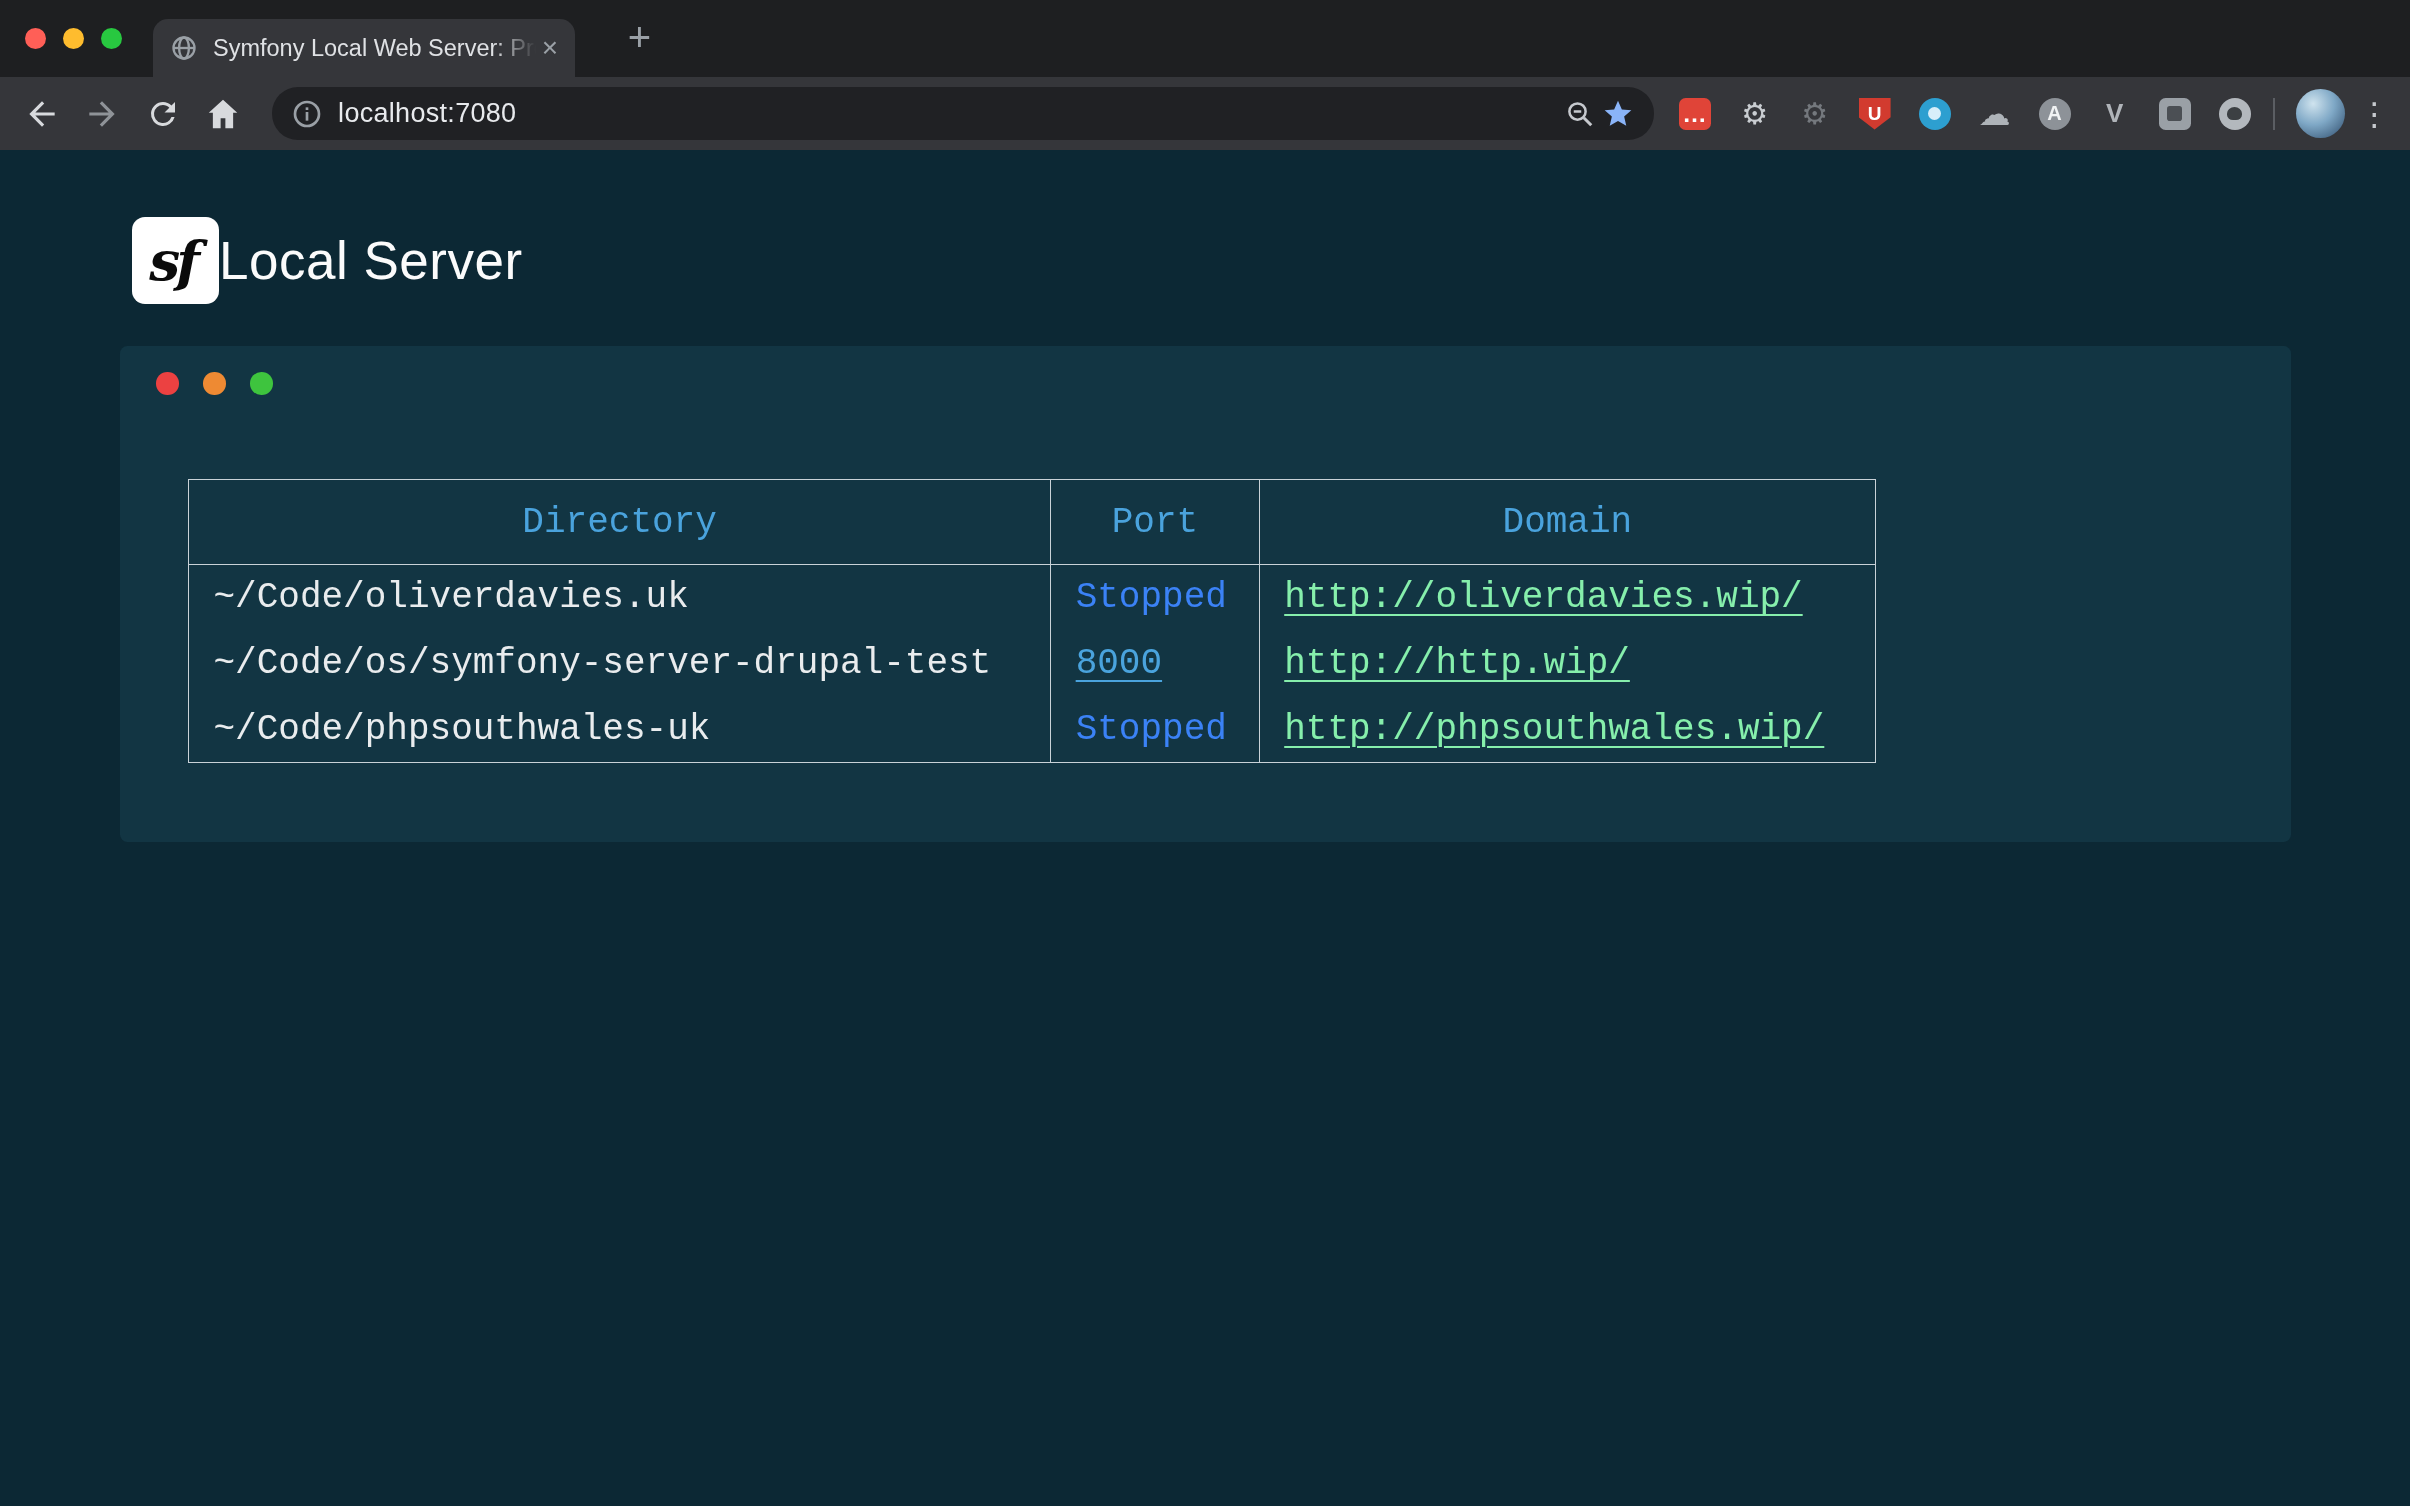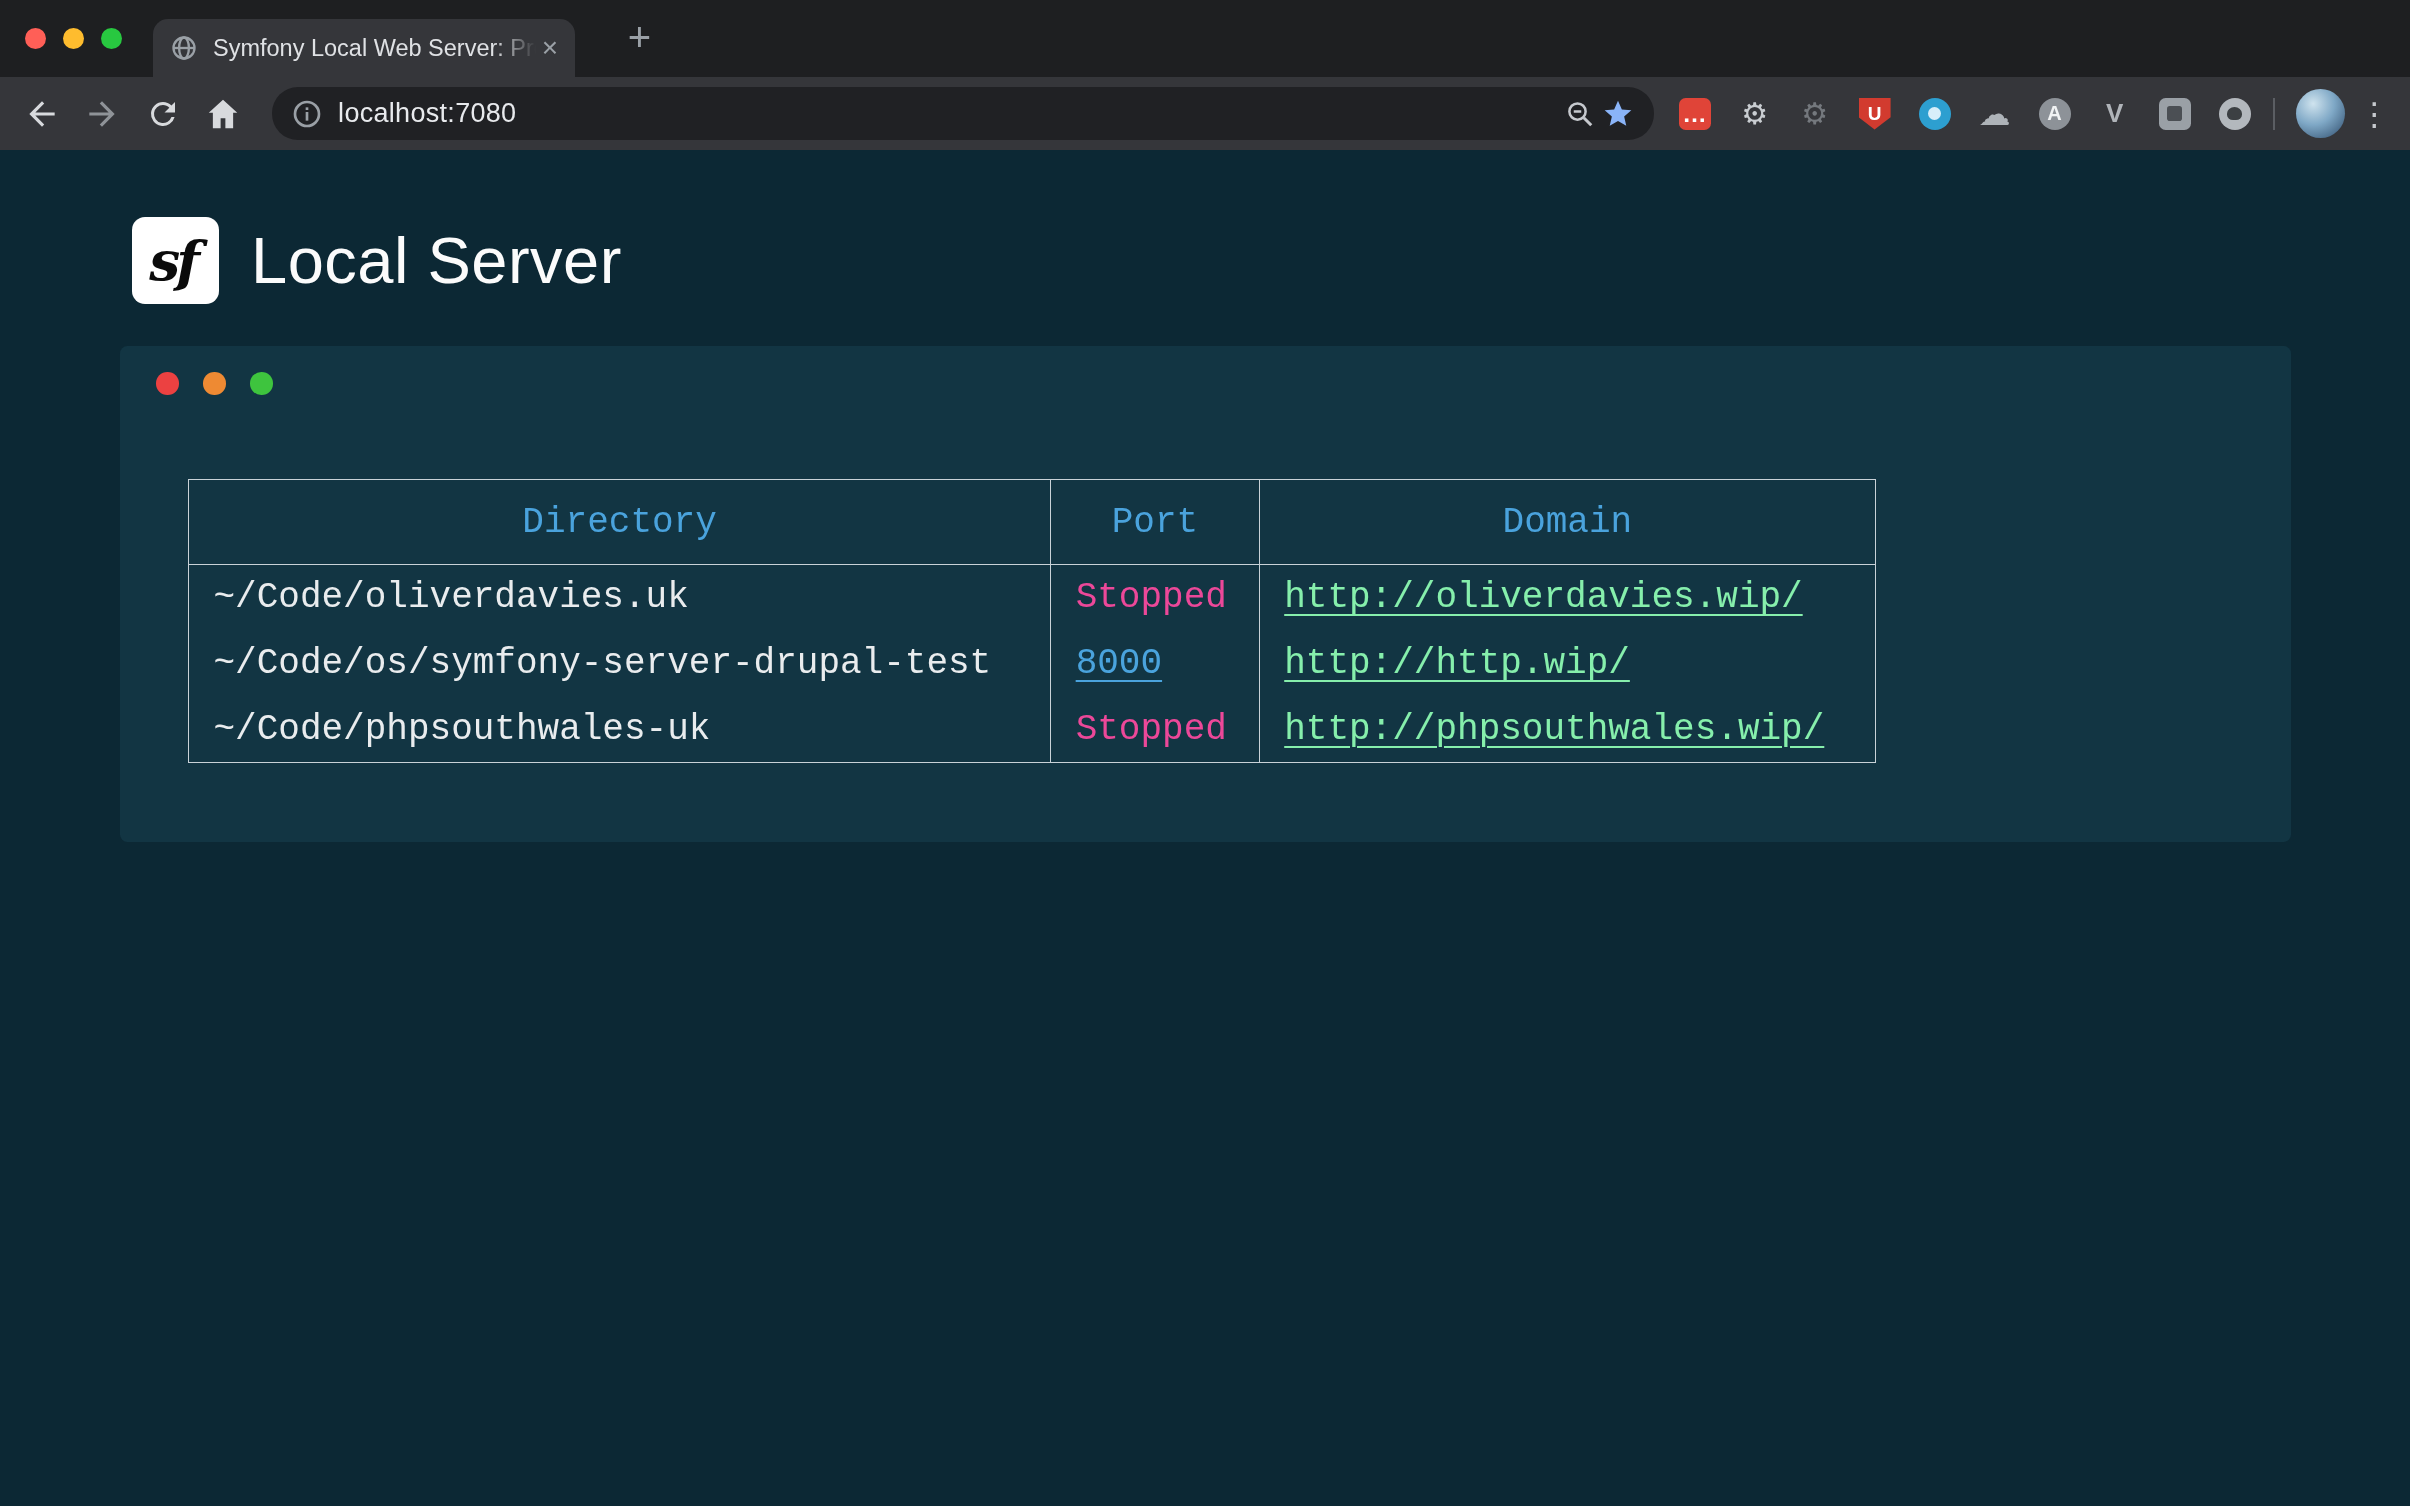--- a/index.html
+++ b/index.html
@@ -60,41 +60,41 @@
               align-items:center; justify-content:center; margin-left:5.6px; flex:none; }
 
   
   .content { position:absolute; top:151px; left:0; width:2411px; height:1356px; background:#0c2834; }
 
   .brand { position:absolute; left:132px; top:66px; display:flex; align-items:center; }
   .sf-logo { width:87px; height:87px; background:#ffffff; border-radius:13px;
              display:flex; align-items:center; justify-content:center;
              font-family:"DejaVu Serif", serif; font-style:italic; font-weight:bold;
              font-size:55px; color:#0b0b0b; letter-spacing:-3.8px; padding-right:5.6px; }
-  .brand h1 { margin-left:32px; font-size:65px; font-weight:400; color:#fbfbfb; letter-spacing:0.5px; }
+  .brand h1 { font-size:53px; font-weight:400; color:#fbfbfb; letter-spacing:0.5px; }
 
   .panel { position:absolute; left:120px; top:195px; width:2171px; height:496px;
            background:#123543; border-radius:7.5px; }
   .panel-dots { position:absolute; left:36px; top:26px; display:flex; gap:24.5px; }
   .panel-dots span { width:22.6px; height:22.6px; border-radius:50%; display:block; }
   .pd-red    { background:#ec4141; }
   .pd-orange { background:#ee8a33; }
   .pd-green  { background:#3ec43e; }
 
   table.servers { position:absolute; left:58px; top:133px; width:1688px;
                   border-collapse:collapse; font-family:"Liberation Mono", monospace;margin-left:10px; }
   table.servers, table.servers th, table.servers td { border:1.9px solid #c9d2d8; }
   table.servers td { border-top:none; border-bottom:none; }
   table.servers tr.last td { border-bottom:1.9px solid #c9d2d8; }
   th.col { height:85px; font-size:36px; font-weight:normal; color:#4aa3dd; text-align:center; }
   td { height:66px; font-size:36px; color:#e9ecee; padding-left:24.5px; white-space:nowrap; }
   .col-dir { width:863px; }
   .col-port { width:209px; }
   .col-domain { width:617px; }
-  td.port-stopped { color:#ec4899; }
+  td.port-stopped { color:#3b82f6; }
   a.port-link { color:#4aa3dd; text-decoration:underline; text-decoration-thickness:1.9px; text-underline-offset:6.6px; }
   a.domain-link { color:#86efac; text-decoration:underline; text-decoration-thickness:1.9px; text-underline-offset:6.6px; }
 </style>
 </head>
 <body>
 
 <div>
 
   <div class="tabstrip">
     <div class="traffic">

